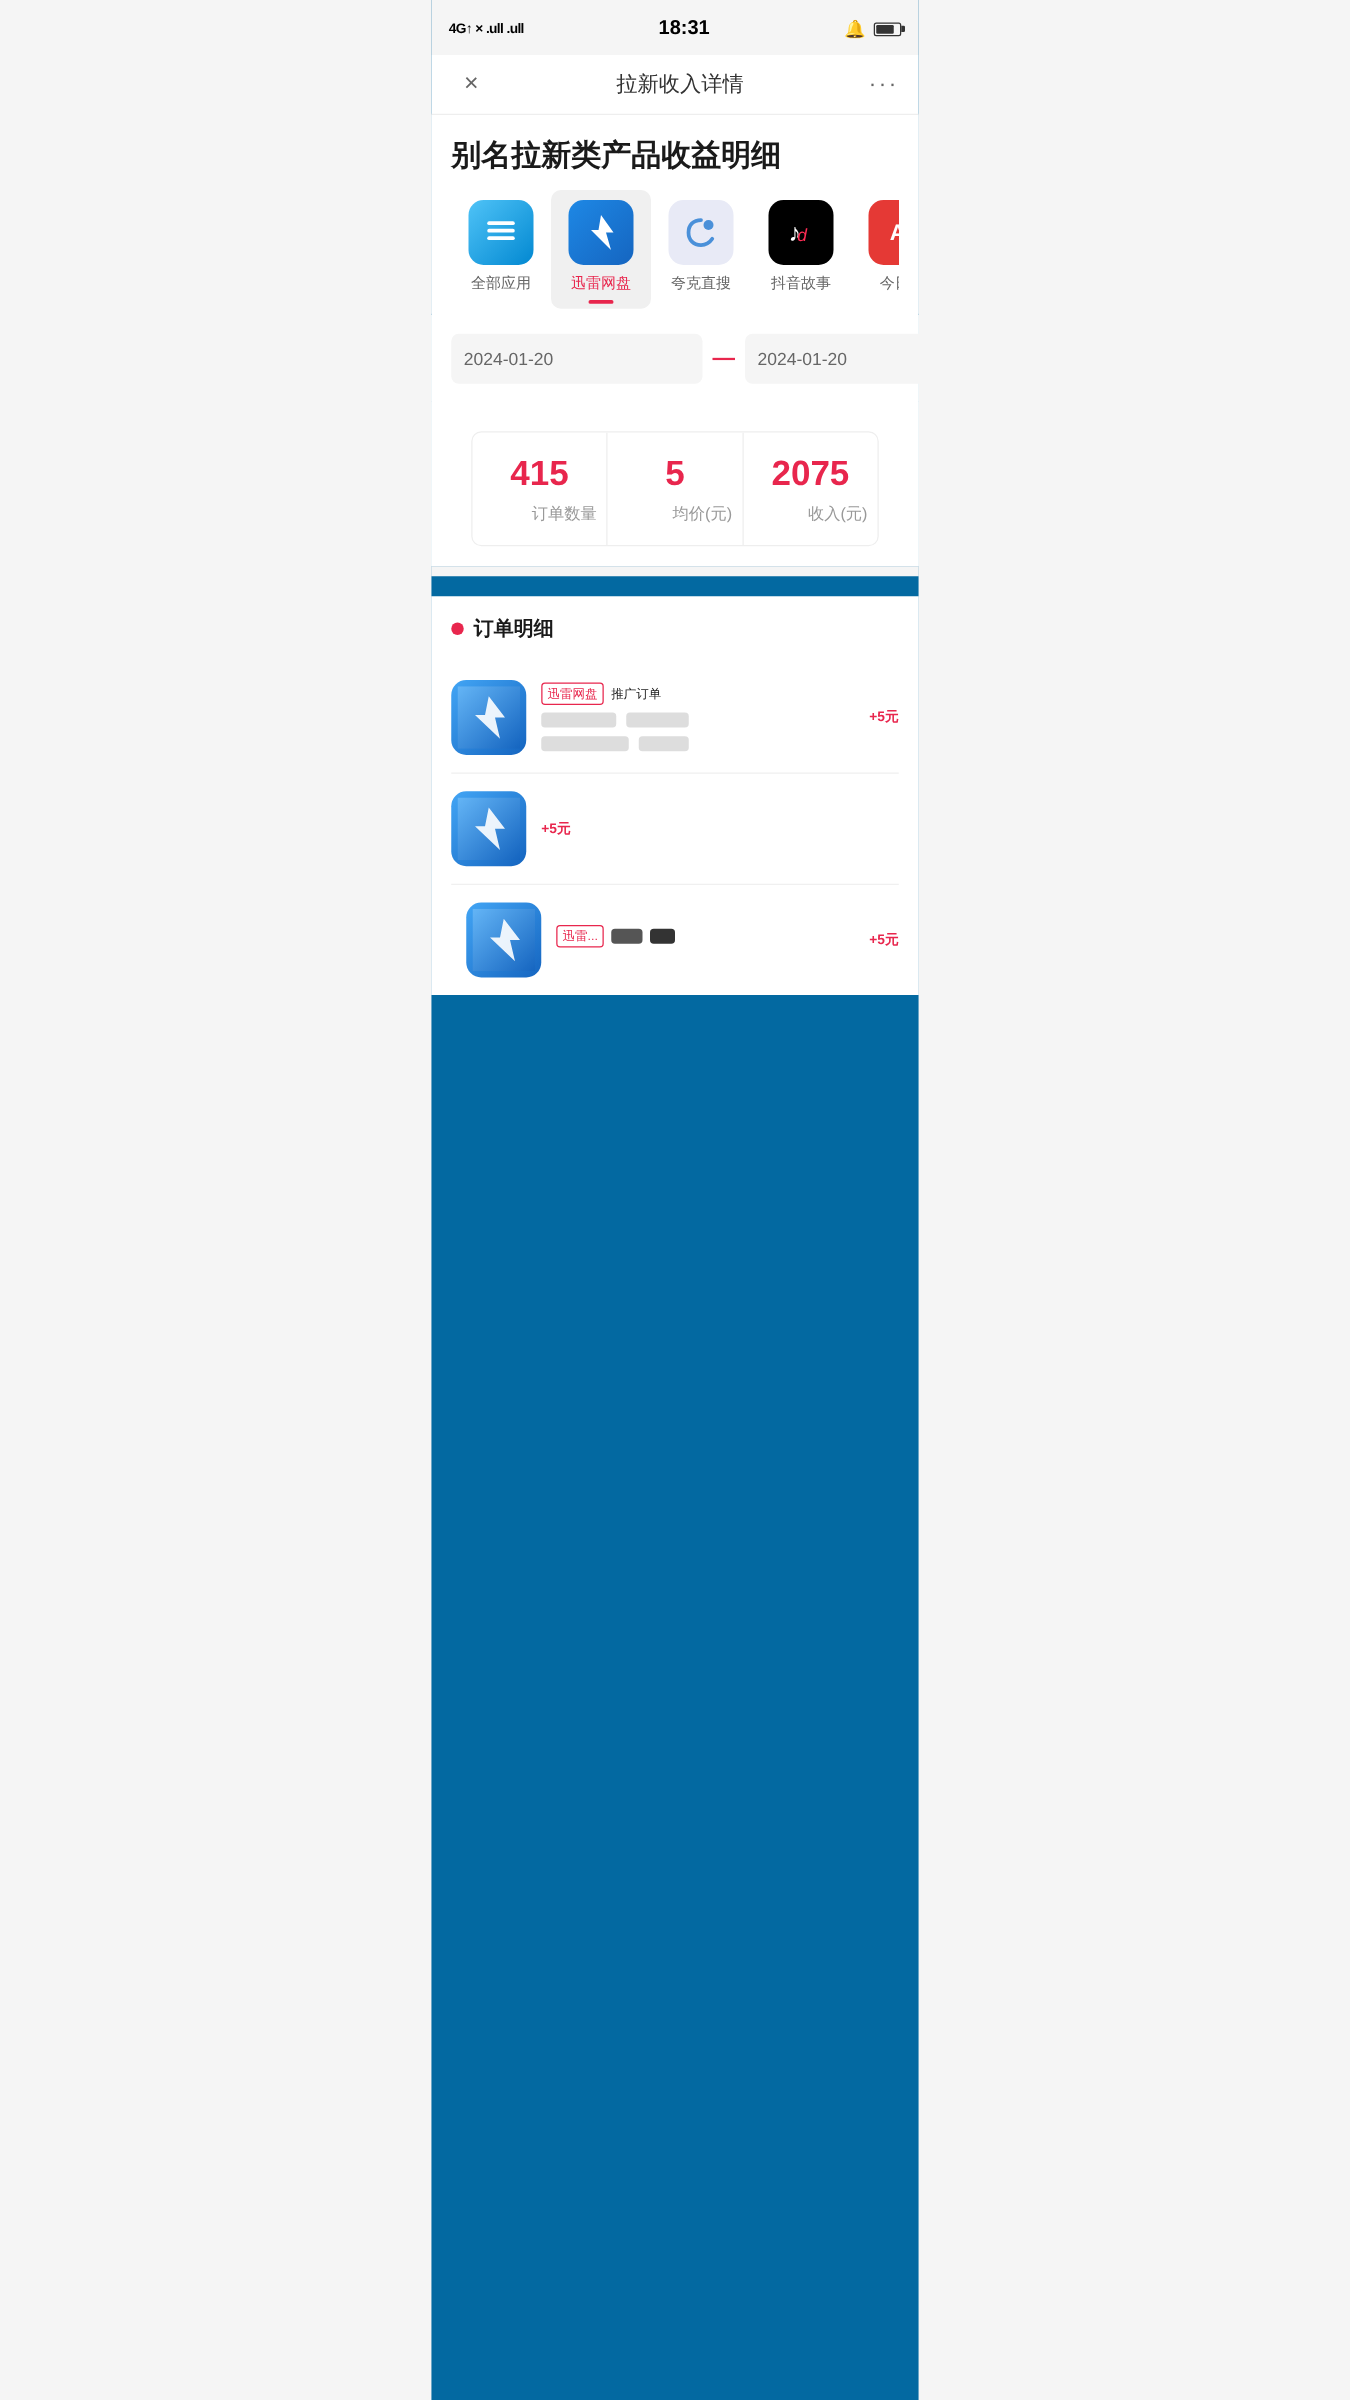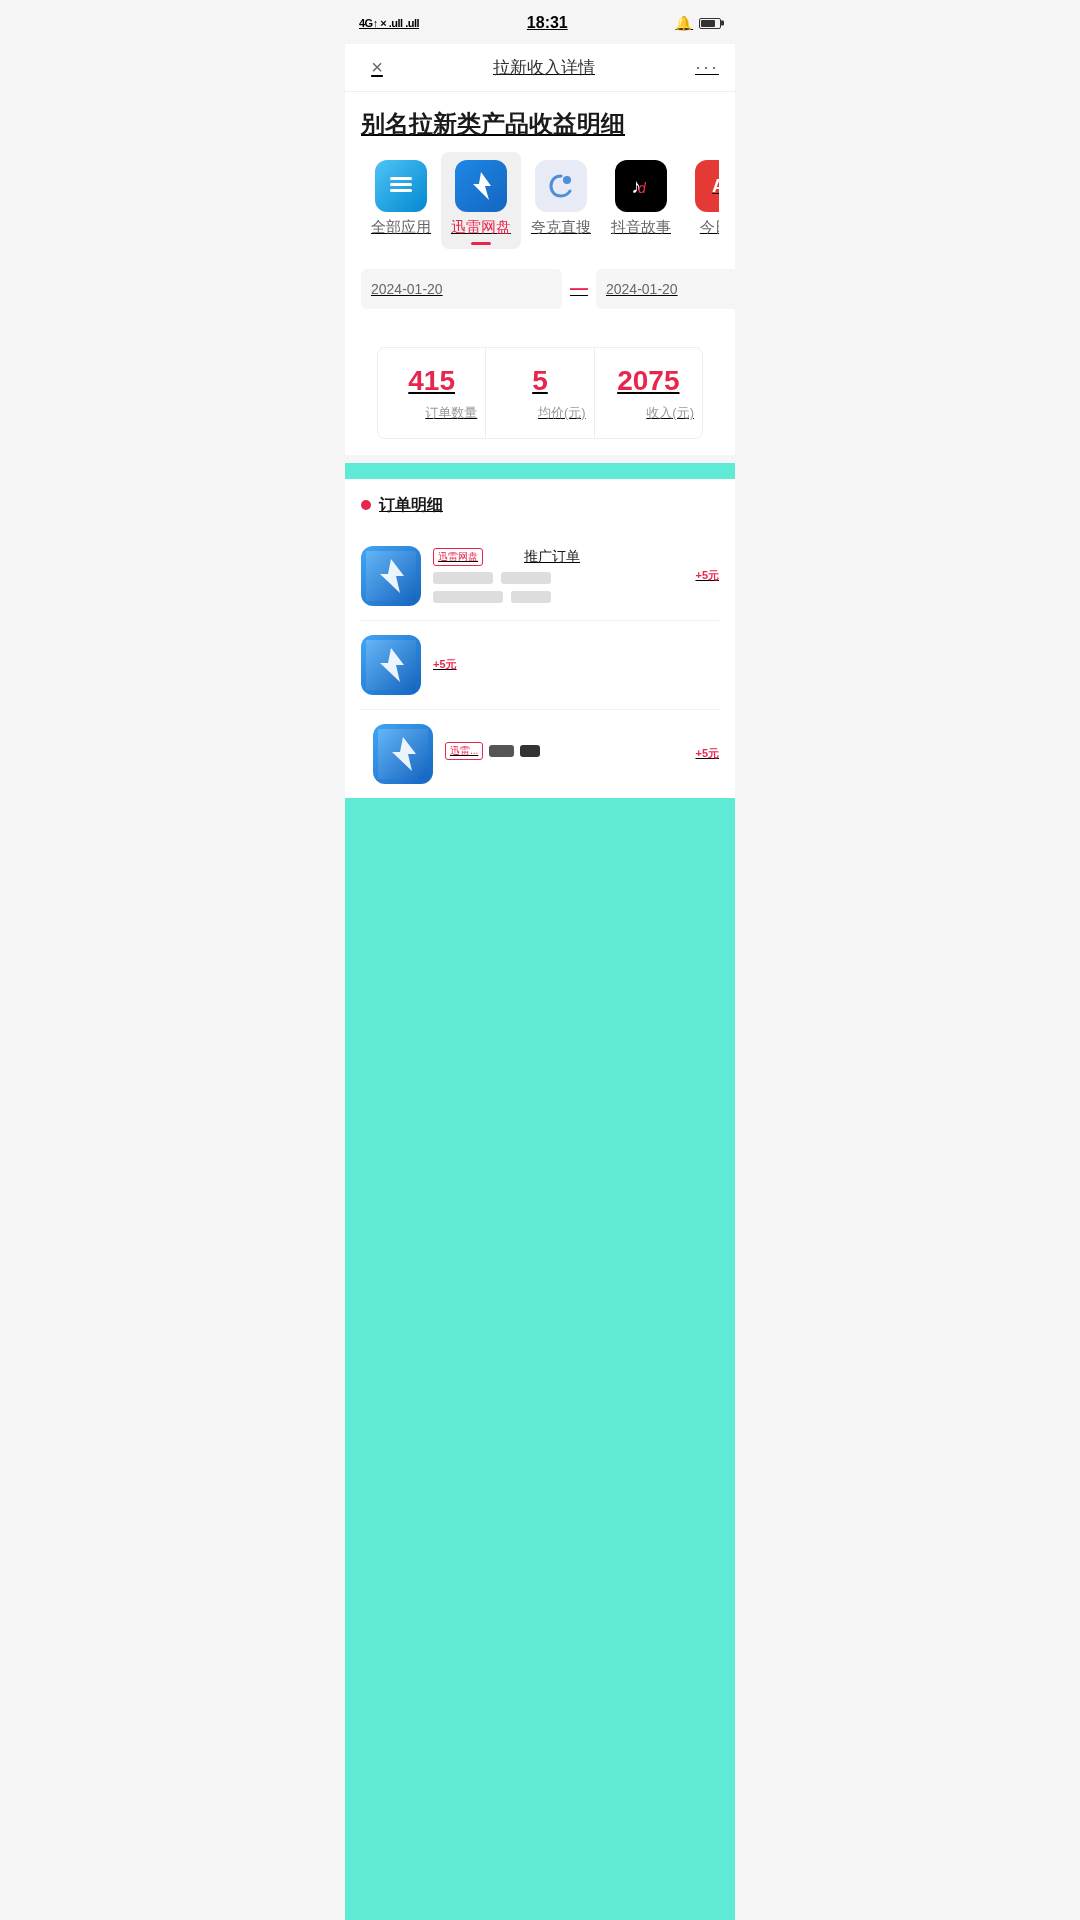--- a/index.html
+++ b/index.html
@@ -135,21 +135,21 @@
       width: 52px;
       height: 52px;
       border-radius: 12px;
       margin-bottom: 6px;
       display: flex;
       align-items: center;
       justify-content: center;
       font-size: 26px;
     }
     .app-tab-label {
-      font-size: 15px;
+      font-size: 12px;
       color: #666;
       text-align: center;
       white-space: nowrap;
     }
     .app-tab.active .app-tab-label {
       color: #e8264d;
       font-weight: 500;
     }
     .app-tab-indicator {
       position: absolute;
@@ -310,24 +310,23 @@
     .app-tag {
       background: #fff;
       border: 1px solid #e8264d;
       color: #e8264d;
       font-size: 10px;
       padding: 1px 4px;
       border-radius: 3px;
       white-space: nowrap;
     }
     .order-title {
-      font-size: 14px;
+      font-size: 10px;
       font-weight: 500;
       color: #1a1a1a;
-      margin-left: 35px;
     }
     .order-meta {
       display: flex;
       flex-direction: column;
       gap: 3px;
     }
     .blurred-text {
       height: 12px;
       background: #ddd;
       border-radius: 3px;
@@ -335,23 +334,22 @@
     }
     .order-amount {
       font-size: 11px;
       font-weight: 600;
       color: #e8264d;
       flex-shrink: 0;
     }
 
     
     .page-bg {
-      background: #5eead4;
+      background: #0369a1;
       min-height: 100vh;
-      text-decoration: underline;
     }
 
     .content-wrapper {
       background: white;
     }
 
     .stats-wrapper {
       background: white;
       padding: 12px 16px 16px;
     }

